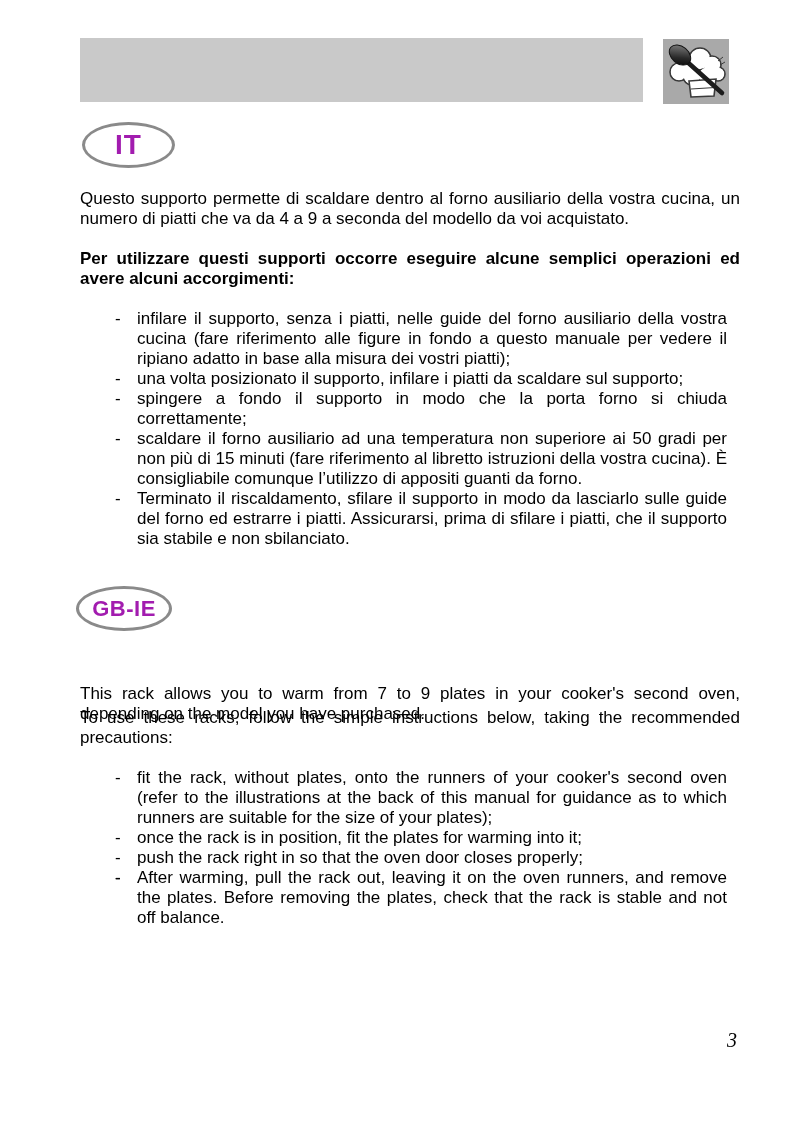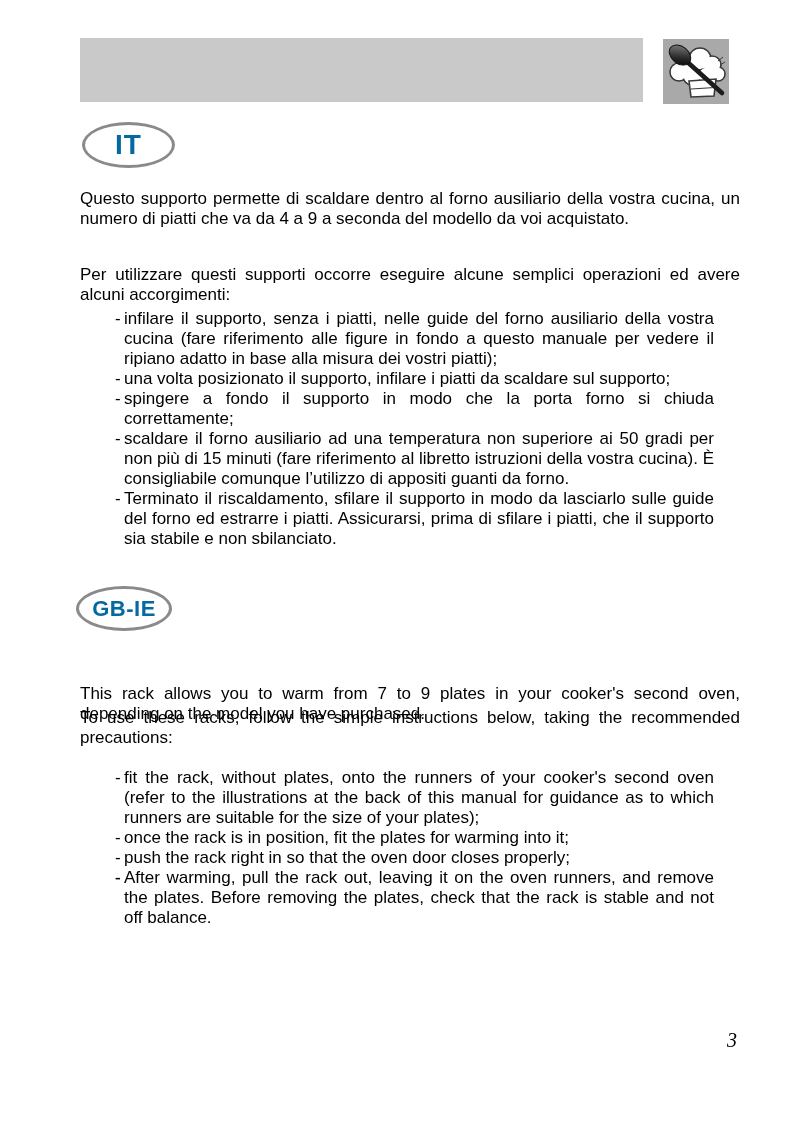--- a/index.html
+++ b/index.html
@@ -8,42 +8,42 @@
     font-family:"Liberation Sans",sans-serif;color:#000;overflow:hidden;
   }
   .header-bar{
     position:absolute;left:80px;top:38px;width:563px;height:64px;
     background:#c9c9c9;
   }
   .logo-box{position:absolute;left:663px;top:39px;width:66px;height:65px;}
   .badge{
     position:absolute;box-sizing:border-box;border:3px solid #8a8a8a;border-radius:50%;
     display:flex;align-items:center;justify-content:center;background:#fff;
-    color:#0369a1;font-weight:bold;
+    color:#a21caf;font-weight:bold;
   }
   .badge-it{left:82px;top:122px;width:93px;height:46px;font-size:28px;letter-spacing:1px;}
   .badge-gb{left:76px;top:586px;width:96px;height:45px;font-size:22px;letter-spacing:.5px;}
   .para{
     position:absolute;left:80px;width:660px;
     font-size:17px;line-height:20px;text-align:justify;
   }
   .list{
     position:absolute;left:80px;width:660px;
     font-size:17px;line-height:20px;
   }
   .li{position:relative;}
   .li .dash{position:absolute;left:35px;top:0;}
-  .li .txt{margin-left:44px;width:590px;text-align:justify;}
+  .li .txt{margin-left:57px;width:590px;text-align:justify;}
   .bold{font-weight:normal;}
   .pagenum{
     position:absolute;left:718px;top:1029px;width:28px;text-align:center;
     font-family:"Liberation Serif",serif;font-style:italic;font-size:20px;color:#000;
   }
   #it-para-1{top:189px;}
-  #it-para-2{top:265px;}
+  #it-para-2{top:249px;font-weight:bold;}
   #it-list{top:309px;}
   #en-para-1{top:648px;margin-top:36px;}
   #en-para-2{top:708px;}
   #en-list{top:768px;}
 </style>
 </head>
 <body>
 
 <div class="page">
 

